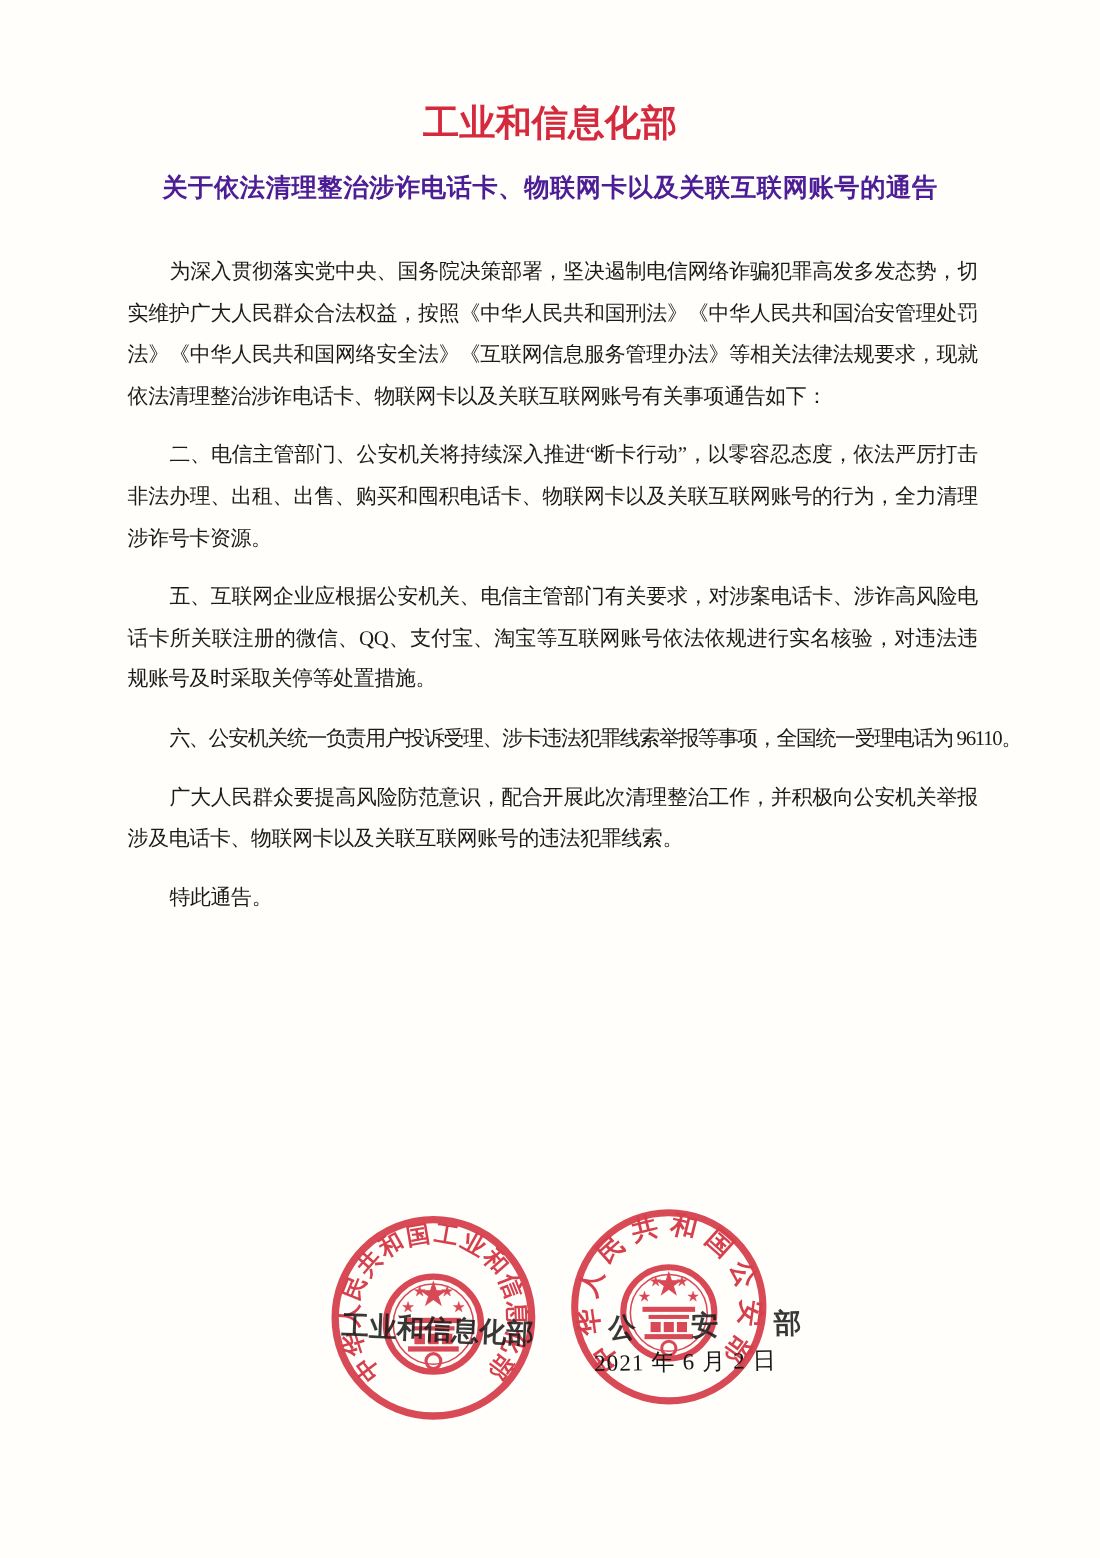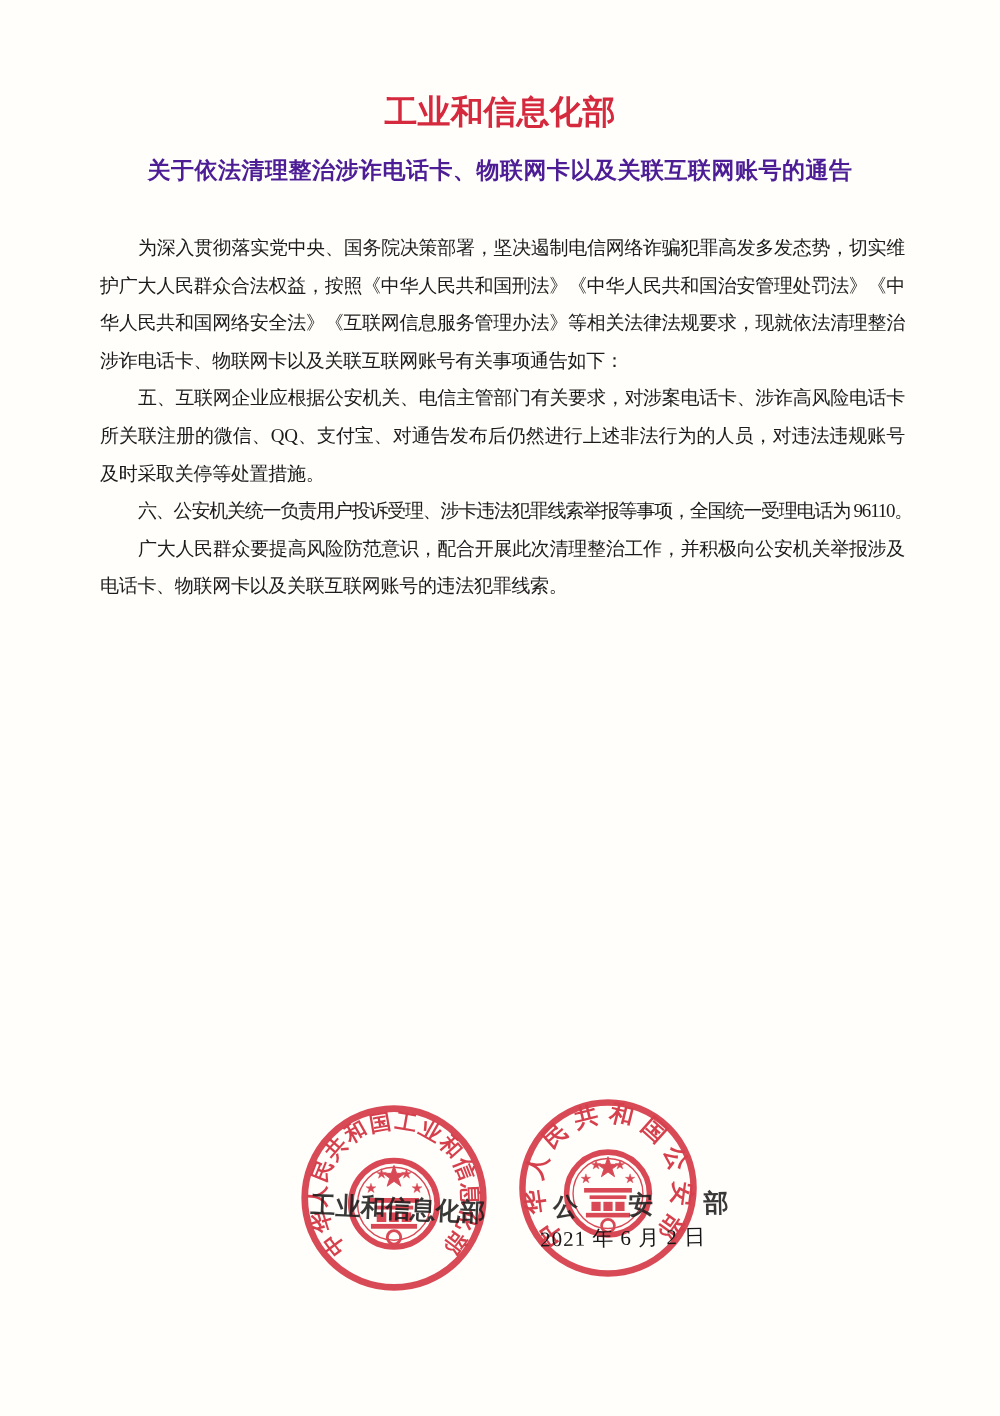--- a/index.html
+++ b/index.html
@@ -30,21 +30,21 @@
     letter-spacing:0.5px;
   }
   .body-text {
     margin:43px 95px 0 100px;
     font-size:19px;
     letter-spacing:-0.3px;
     line-height:37.6px;
     color:#1b1b1b;
     text-align:justify;
   }
-  .body-text p { margin:0; text-indent:2em; }
+  .body-text p { margin:16px; text-indent:2em; }
   .body-text p.oneline { white-space:nowrap; letter-spacing:-1.2px; text-align:right; }
   .body-text p.plain { text-align:left; }
 
   .seal { position:absolute; }
   .seal svg { display:block; }
   .seal-overlay {
     position:absolute;
     font-weight:bold;
     color:#1d1d1d;
     opacity:0.88;
@@ -75,23 +75,25 @@
 <div class="page">
 
   <div class="header-row">
     <span class="ministry">工业和信息化部</span>
   </div>
 
   <div class="doc-title">关于依法清理整治涉诈电话卡、物联网卡以及关联互联网账号的通告</div>
 
   <div class="body-text">
     <p>为深入贯彻落实党中央、国务院决策部署，坚决遏制电信网络诈骗犯罪高发多发态势，切实维护广大人民群众合法权益，按照《中华人民共和国刑法》《中华人民共和国治安管理处罚法》《中华人民共和国网络安全法》《互联网信息服务管理办法》等相关法律法规要求，现就依法清理整治涉诈电话卡、物联网卡以及关联互联网账号有关事项通告如下：</p>
-    <p>五、互联网企业应根据公安机关、电信主管部门有关要求，对涉案电话卡、涉诈高风险电话卡所关联注册的微信、QQ、支付宝、对通告发布后仍然进行上述非法行为的人员，对违法违规账号及时采取关停等处置措施。</p>
+    <p>二、电信主管部门、公安机关将持续深入推进“断卡行动”，以零容忍态度，依法严厉打击非法办理、出租、出售、购买和囤积电话卡、物联网卡以及关联互联网账号的行为，全力清理涉诈号卡资源。</p>
+    <p>五、互联网企业应根据公安机关、电信主管部门有关要求，对涉案电话卡、涉诈高风险电话卡所关联注册的微信、QQ、支付宝、淘宝等互联网账号依法依规进行实名核验，对违法违规账号及时采取关停等处置措施。</p>
     <p class="oneline">六、公安机关统一负责用户投诉受理、涉卡违法犯罪线索举报等事项，全国统一受理电话为 96110。</p>
     <p>广大人民群众要提高风险防范意识，配合开展此次清理整治工作，并积极向公安机关举报涉及电话卡、物联网卡以及关联互联网账号的违法犯罪线索。</p>
+    <p class="plain">特此通告。</p>
   </div>
 
   <div class="seal" style="left:298px; top:1102px;">
     <svg width="192" height="192" viewBox="0 0 200 200">
       <defs>
         <path id="ringL" d="M 49.1 150.9 A 72 72 0 1 1 150.9 150.9" fill="none"></path>
         <polygon id="starL" points="0,-12 2.7,-3.7 11.4,-3.7 4.4,1.4 7.1,9.7 0,4.6 -7.1,9.7 -4.4,1.4 -11.4,-3.7 -2.7,-3.7"></polygon>
       </defs>
       <circle cx="100" cy="100" r="93" fill="none" stroke="#d6404d" stroke-width="7" opacity="0.95"></circle>
       <text font-size="22.5" font-weight="bold" fill="#d6404d" letter-spacing="2" style="font-family:'Liberation Serif', serif;">

